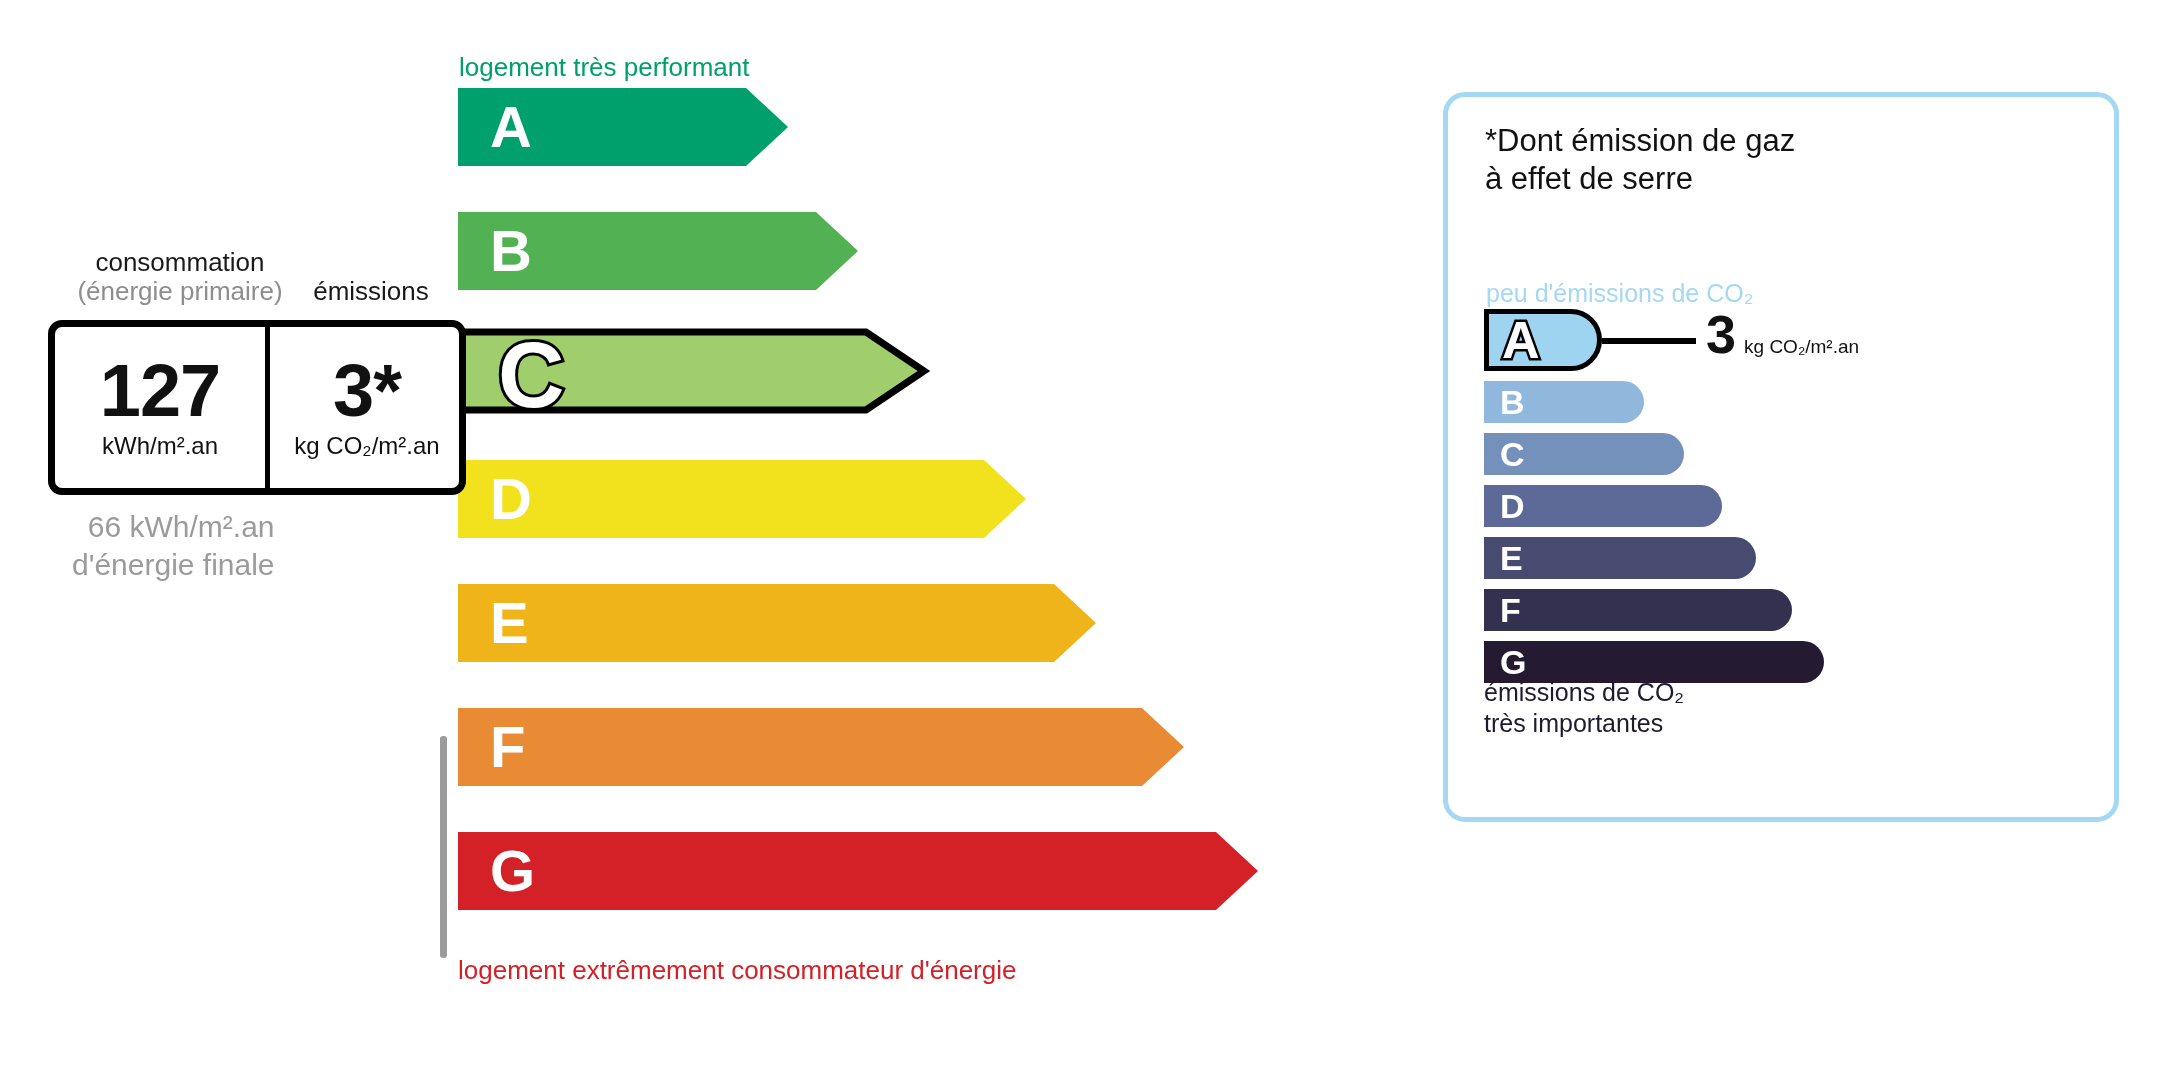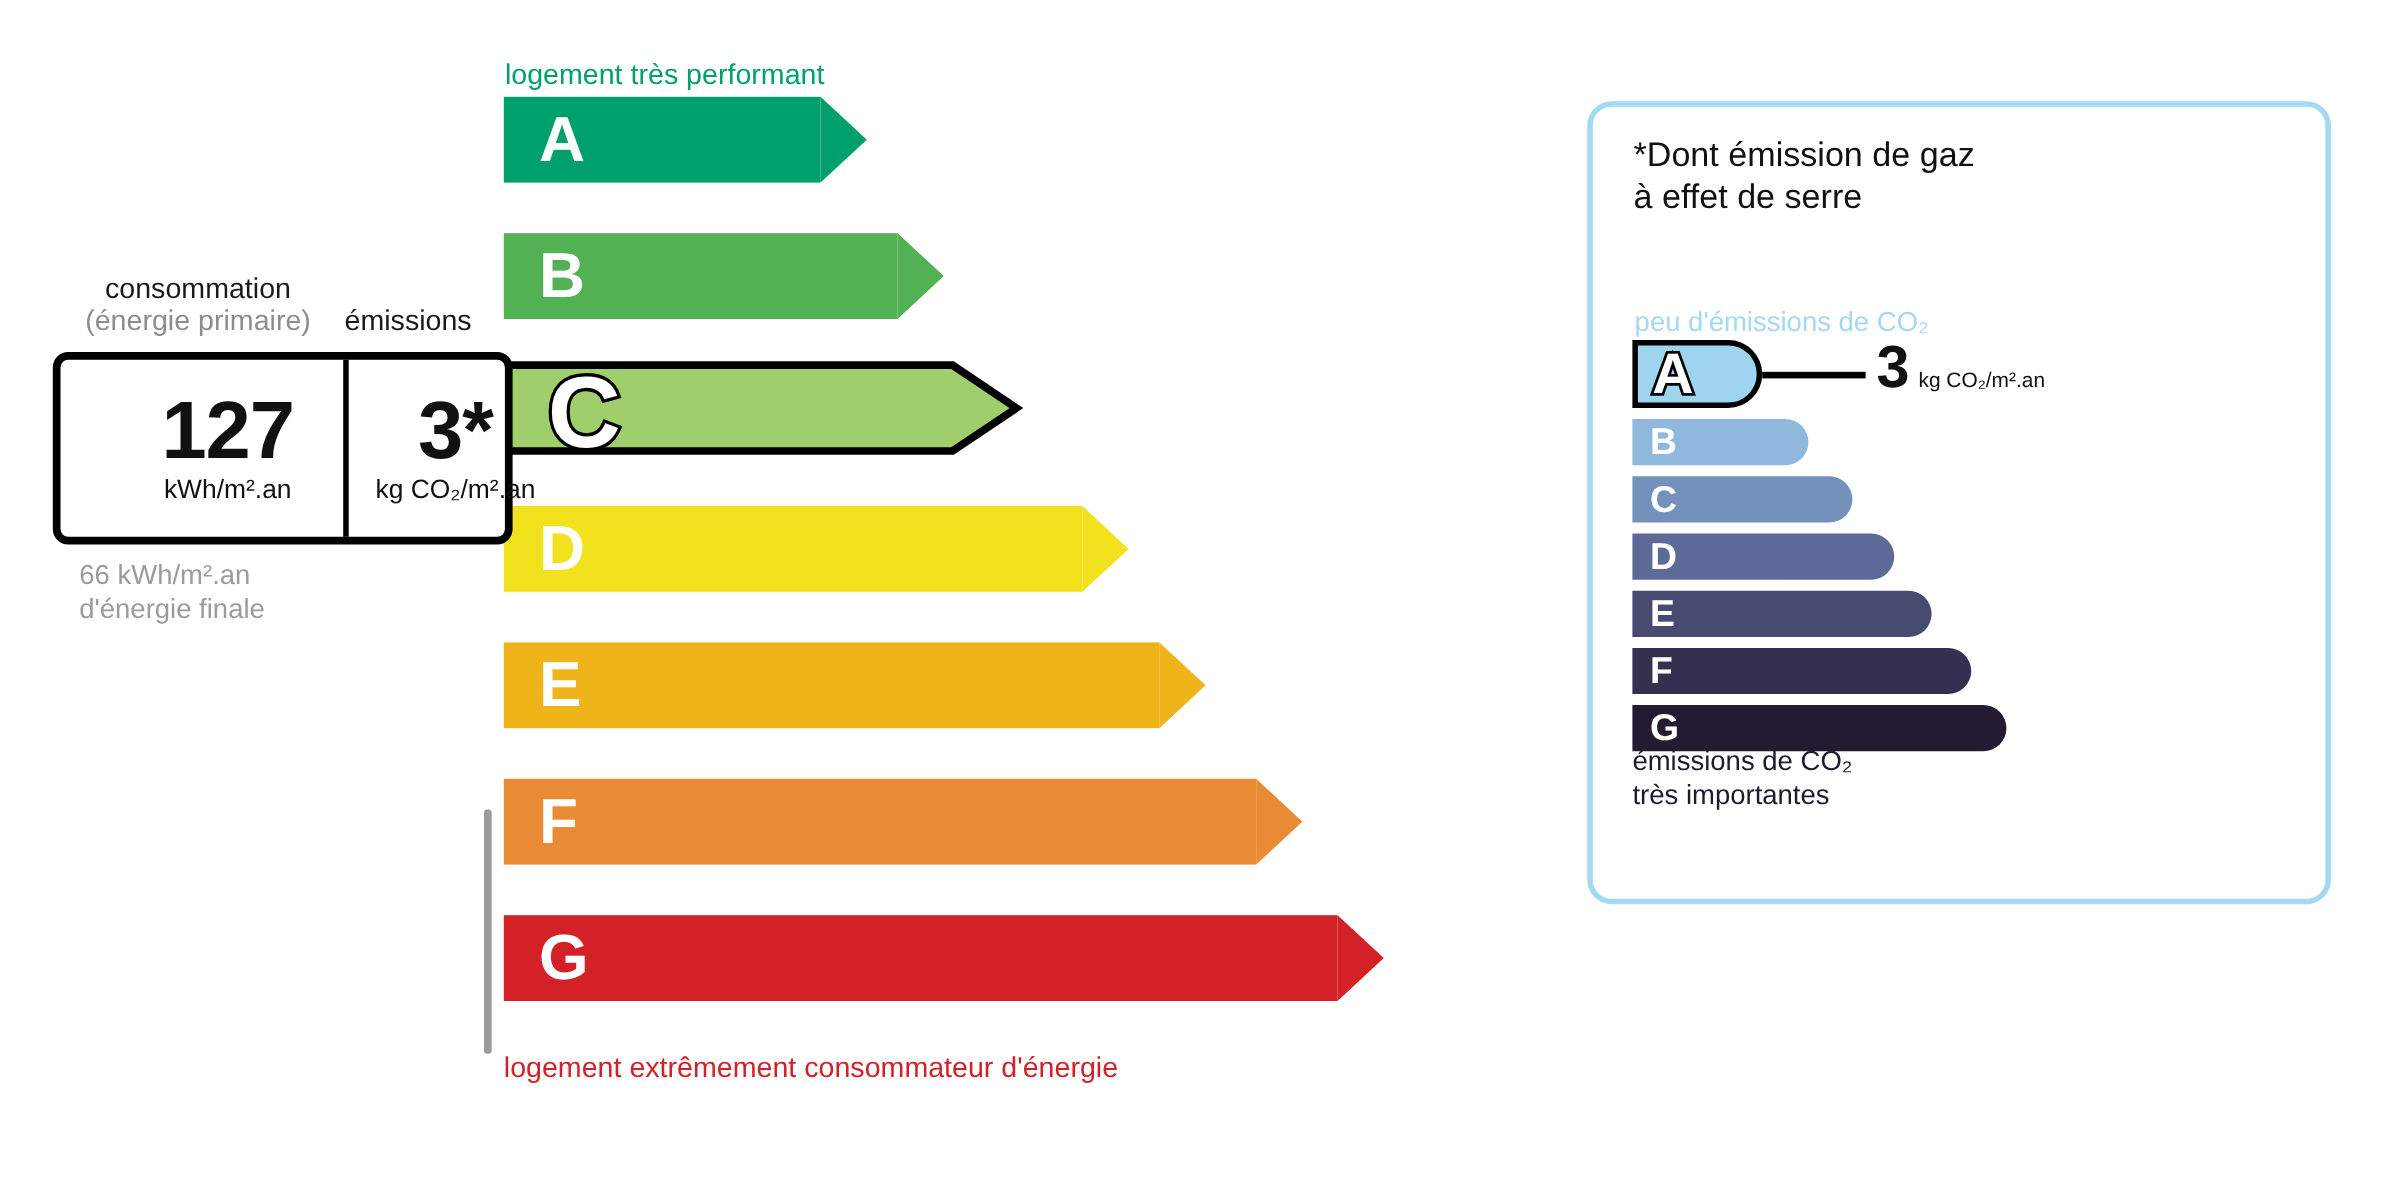--- a/index.html
+++ b/index.html
@@ -70,21 +70,20 @@
     left: 48px;
     top: 320px;
     width: 418px;
     height: 175px;
     border: 7px solid #000;
     border-radius: 14px;
     background: #fff;
     box-sizing: border-box;
     display: flex;
     z-index: 5;
-    padding-left: 47px;
   }
   .vb-cell {
     flex: 0 0 auto;
     display: flex;
     flex-direction: column;
     align-items: center;
     justify-content: center;
     height: 100%;
   }
   .vb-cell.conso { width: 210px; }
@@ -101,24 +100,25 @@
     color: #111;
     margin-top: 6px;
     white-space: nowrap;
   }
 
   
   .final-note {
     position: absolute;
     left: 72px;
     top: 508px;
-    font-size: 25px;
+    font-size: 30px;
     color: #9b9b9b;
     line-height: 1.25;
     white-space: nowrap;
+    text-align: right;
   }
 
   
   #class-bars {
     position: absolute;
     left: 458px;
     top: 88px;
     width: 820px;
     height: 870px;
   }

